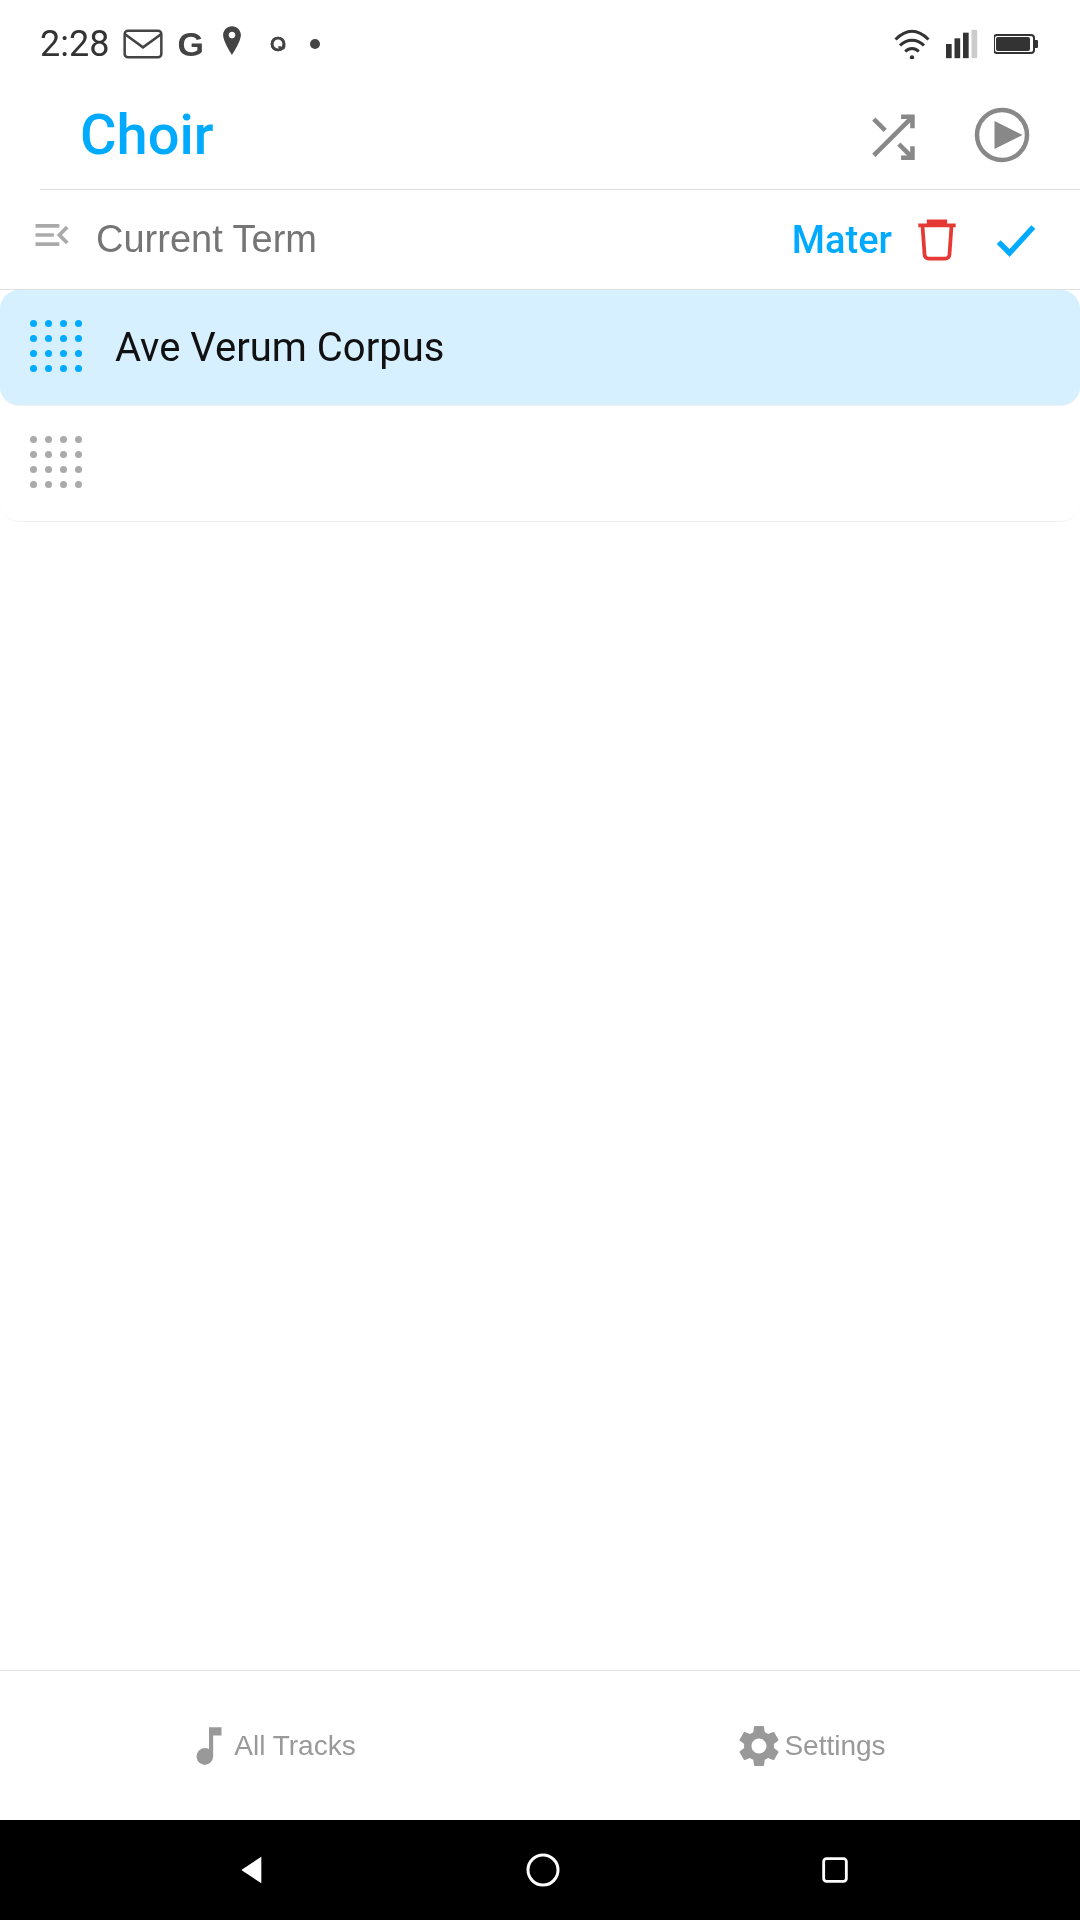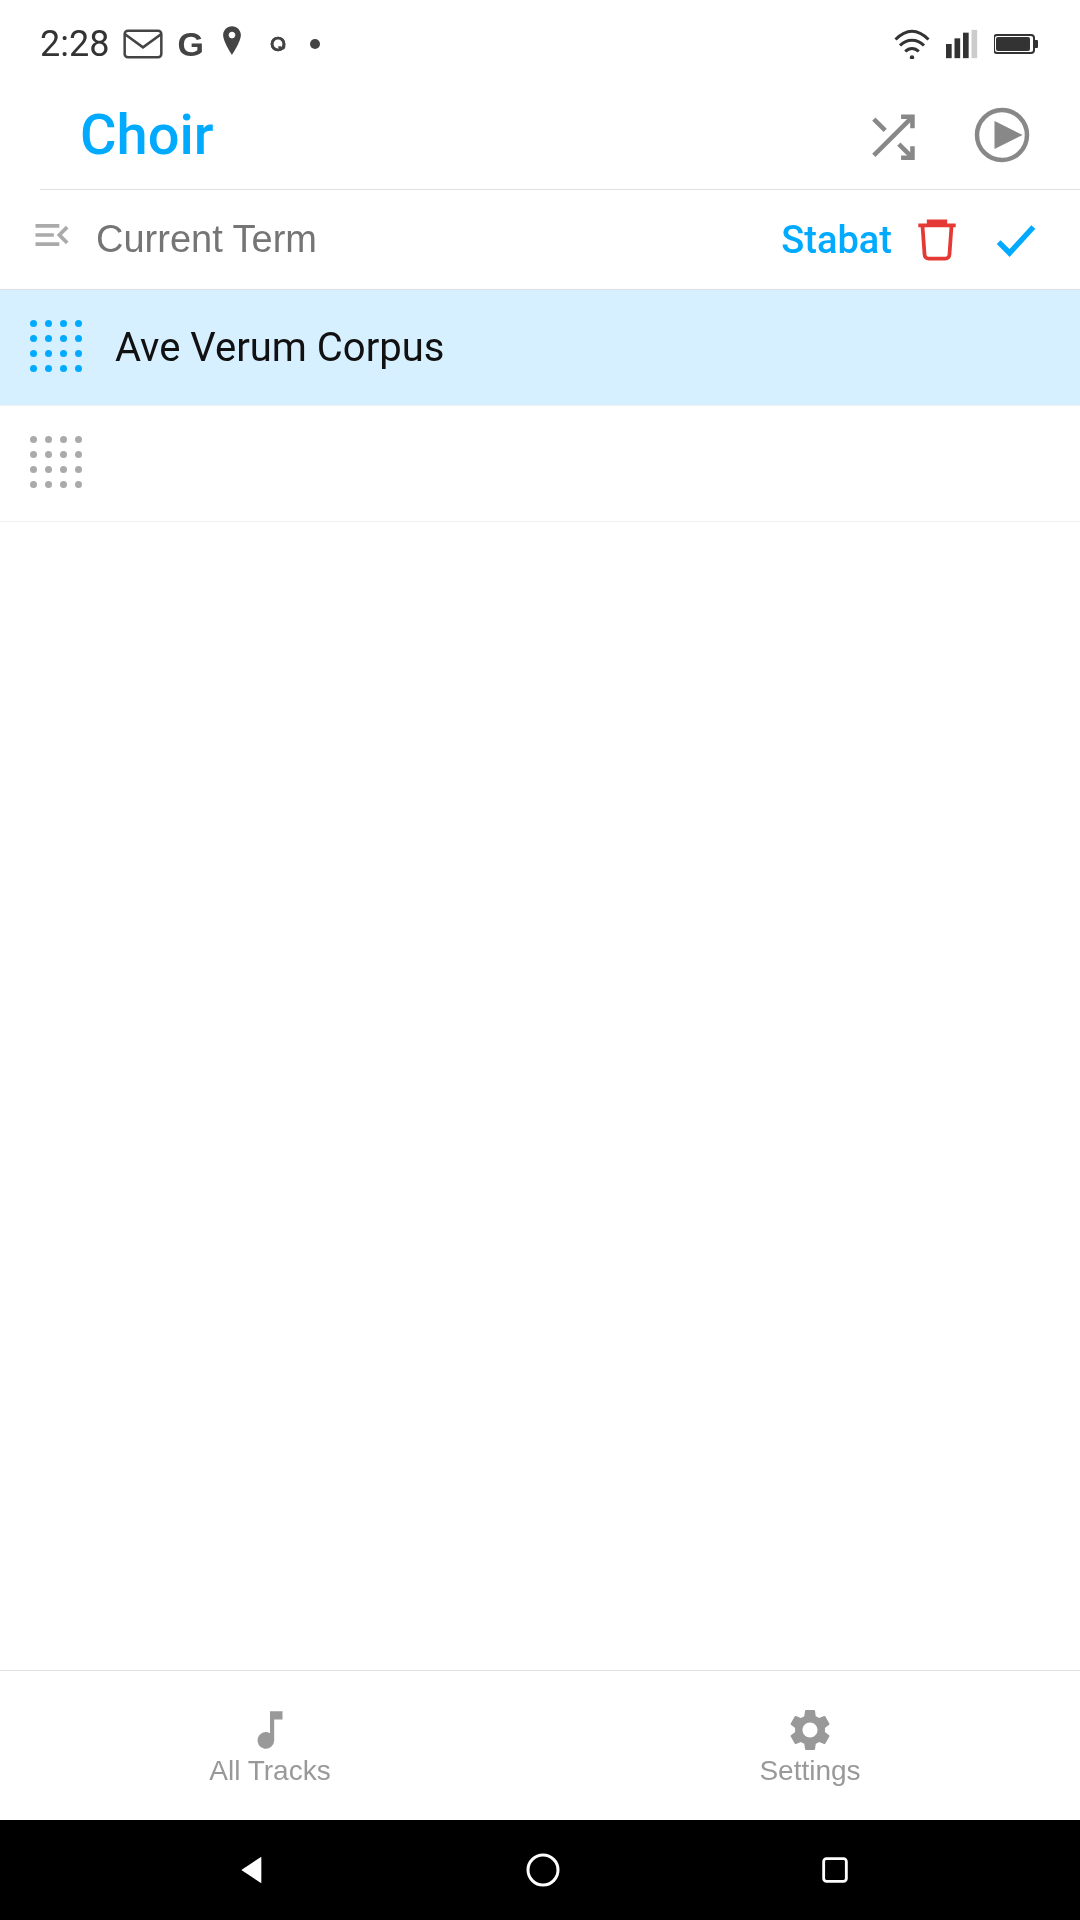--- a/index.html
+++ b/index.html
@@ -140,20 +140,21 @@
       flex: 1;
       overflow-y: auto;
     }
 
     .track-item {
       display: flex;
       align-items: center;
       padding: 30px 30px;
       border-bottom: 1px solid #f0f0f0;
       min-height: 110px;
+      border-radius: 19px;
     }
 
     .track-item.active {
       background-color: #d6f0ff;
     }
 
     .drag-handle {
       display: grid;
       grid-template-columns: repeat(4, 10px);
       grid-template-rows: repeat(4, 10px);
@@ -183,21 +184,21 @@
     .bottom-nav {
       display: flex;
       border-top: 1px solid #e0e0e0;
       background: #ffffff;
       height: 150px;
     }
 
     .nav-item {
       flex: 1;
       display: flex;
-      flex-direction: column;
+      flex-direction: row;
       align-items: center;
       justify-content: center;
       cursor: pointer;
       gap: 0;
       background: none;
       border: none;
       padding: 20px;
     }
 
     .nav-label {
@@ -302,21 +303,21 @@
 </div>
 
 <div class="rename-row">
 
   <span class="rename-icon">
     <svg width="44" height="44" viewBox="0 0 24 24" fill="#aaa">
       <path d="M3 18h13v-2H3v2zm0-5h10v-2H3v2zm0-7v2h13V6H3zm18 9.59L17.42 12 21 8.41 19.59 7l-5 5 5 5L21 15.59z"></path>
     </svg>
   </span>
   <input class="rename-input" type="text" placeholder="Current Term" style="">
-  <span class="rename-label">Stabat</span>
+  <span class="rename-label">Mater</span>
   <button class="delete-btn">
     <svg width="50" height="54" viewBox="0 0 24 26" fill="#e53935">
       <path d="M3 6h18M8 6V4h8v2M19 6l-1 14a2 2 0 01-2 2H8a2 2 0 01-2-2L5 6h14z" stroke="#e53935" stroke-width="1.8" fill="none"></path>
       <rect x="8" y="4" width="8" height="2" fill="#e53935" rx="1"></rect>
     </svg>
   </button>
   <button class="check-btn">
     <svg width="52" height="48" viewBox="0 0 24 22" fill="none" stroke="#00aaff" stroke-width="2.5">
       <polyline points="4,12 9,17 20,5"></polyline>
     </svg>

